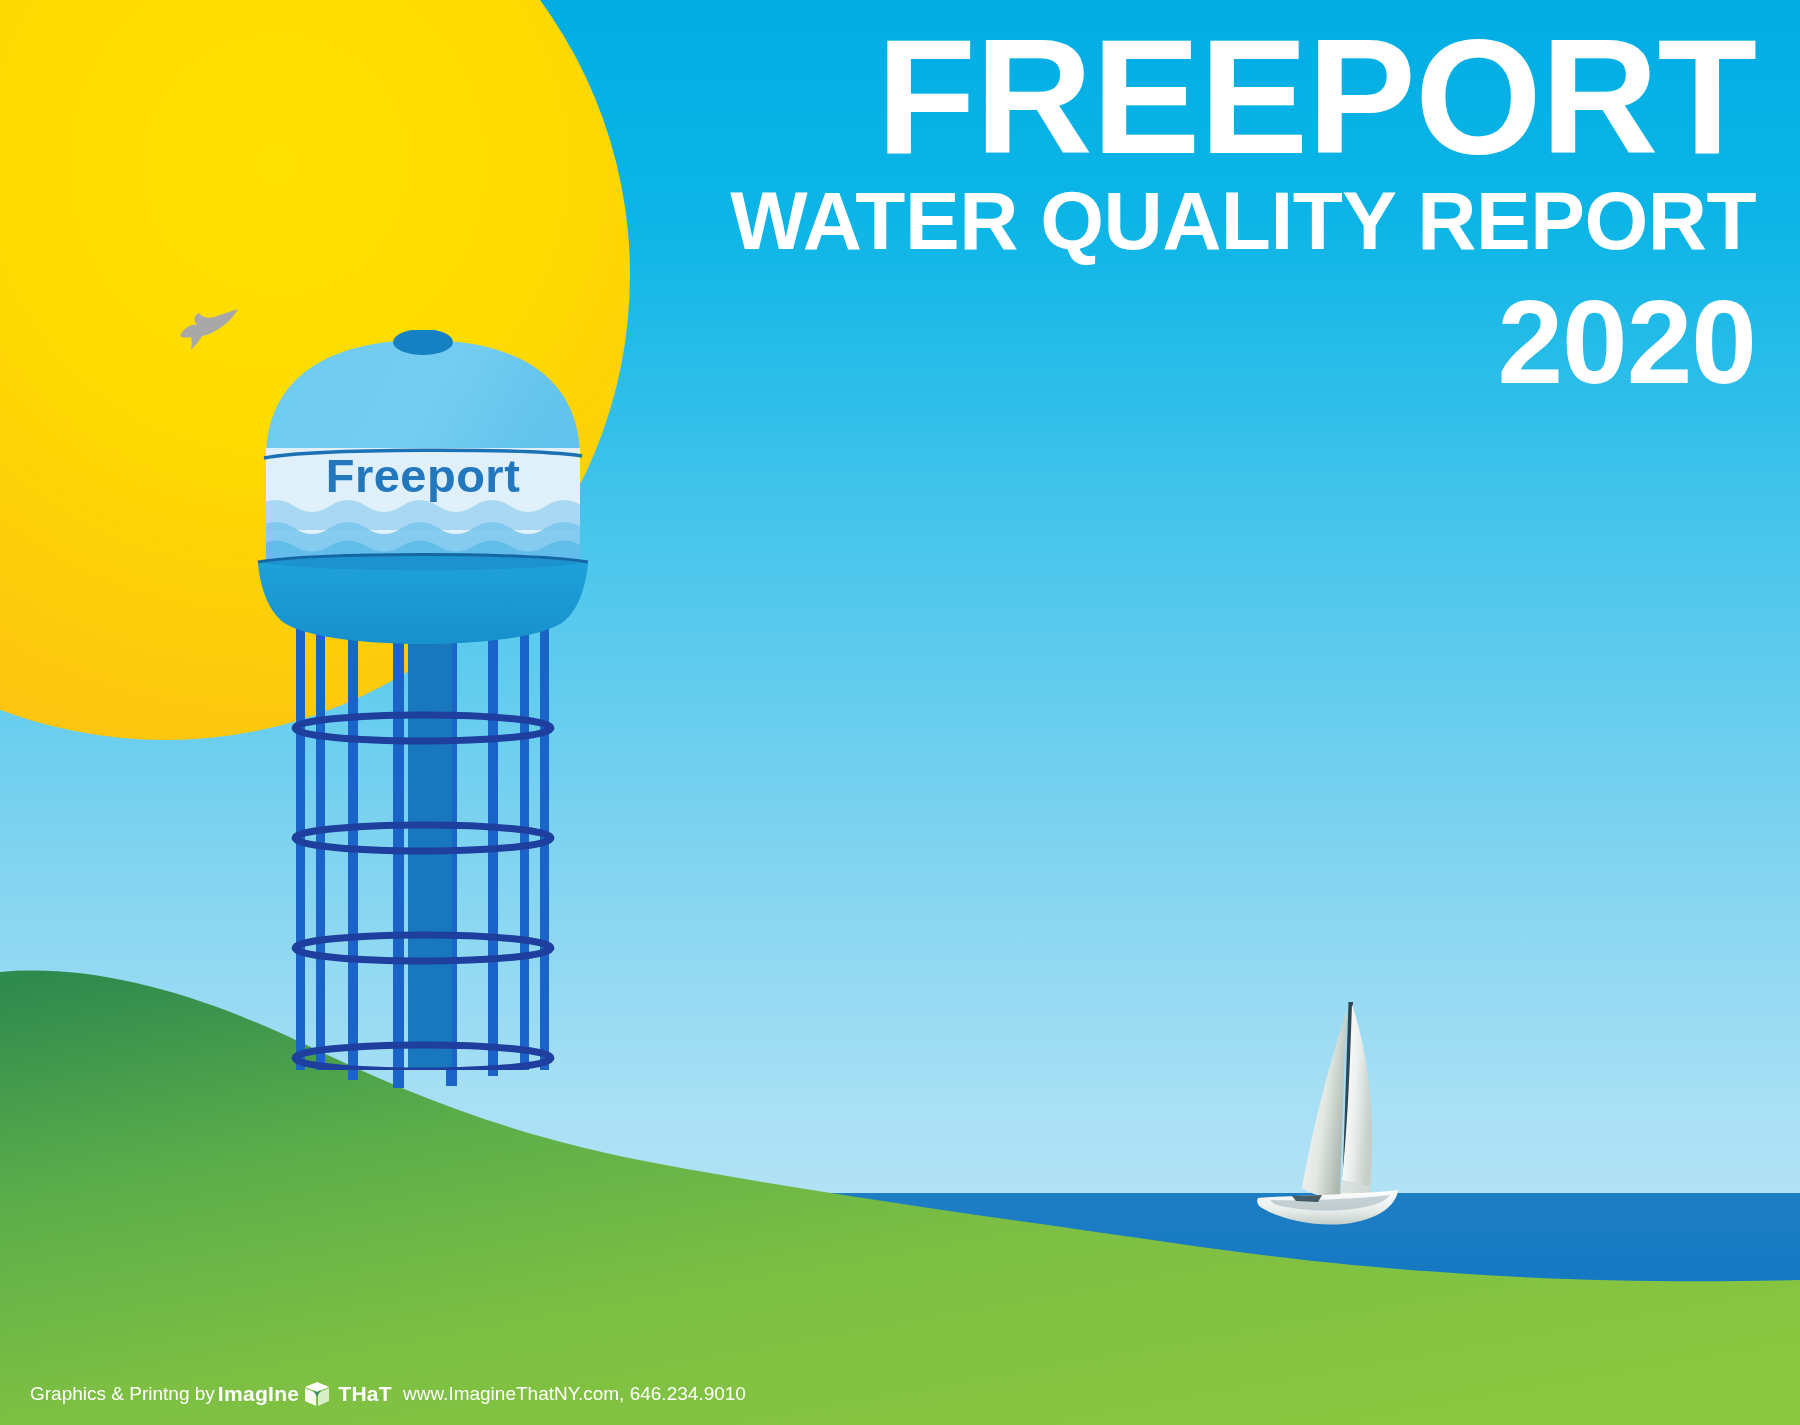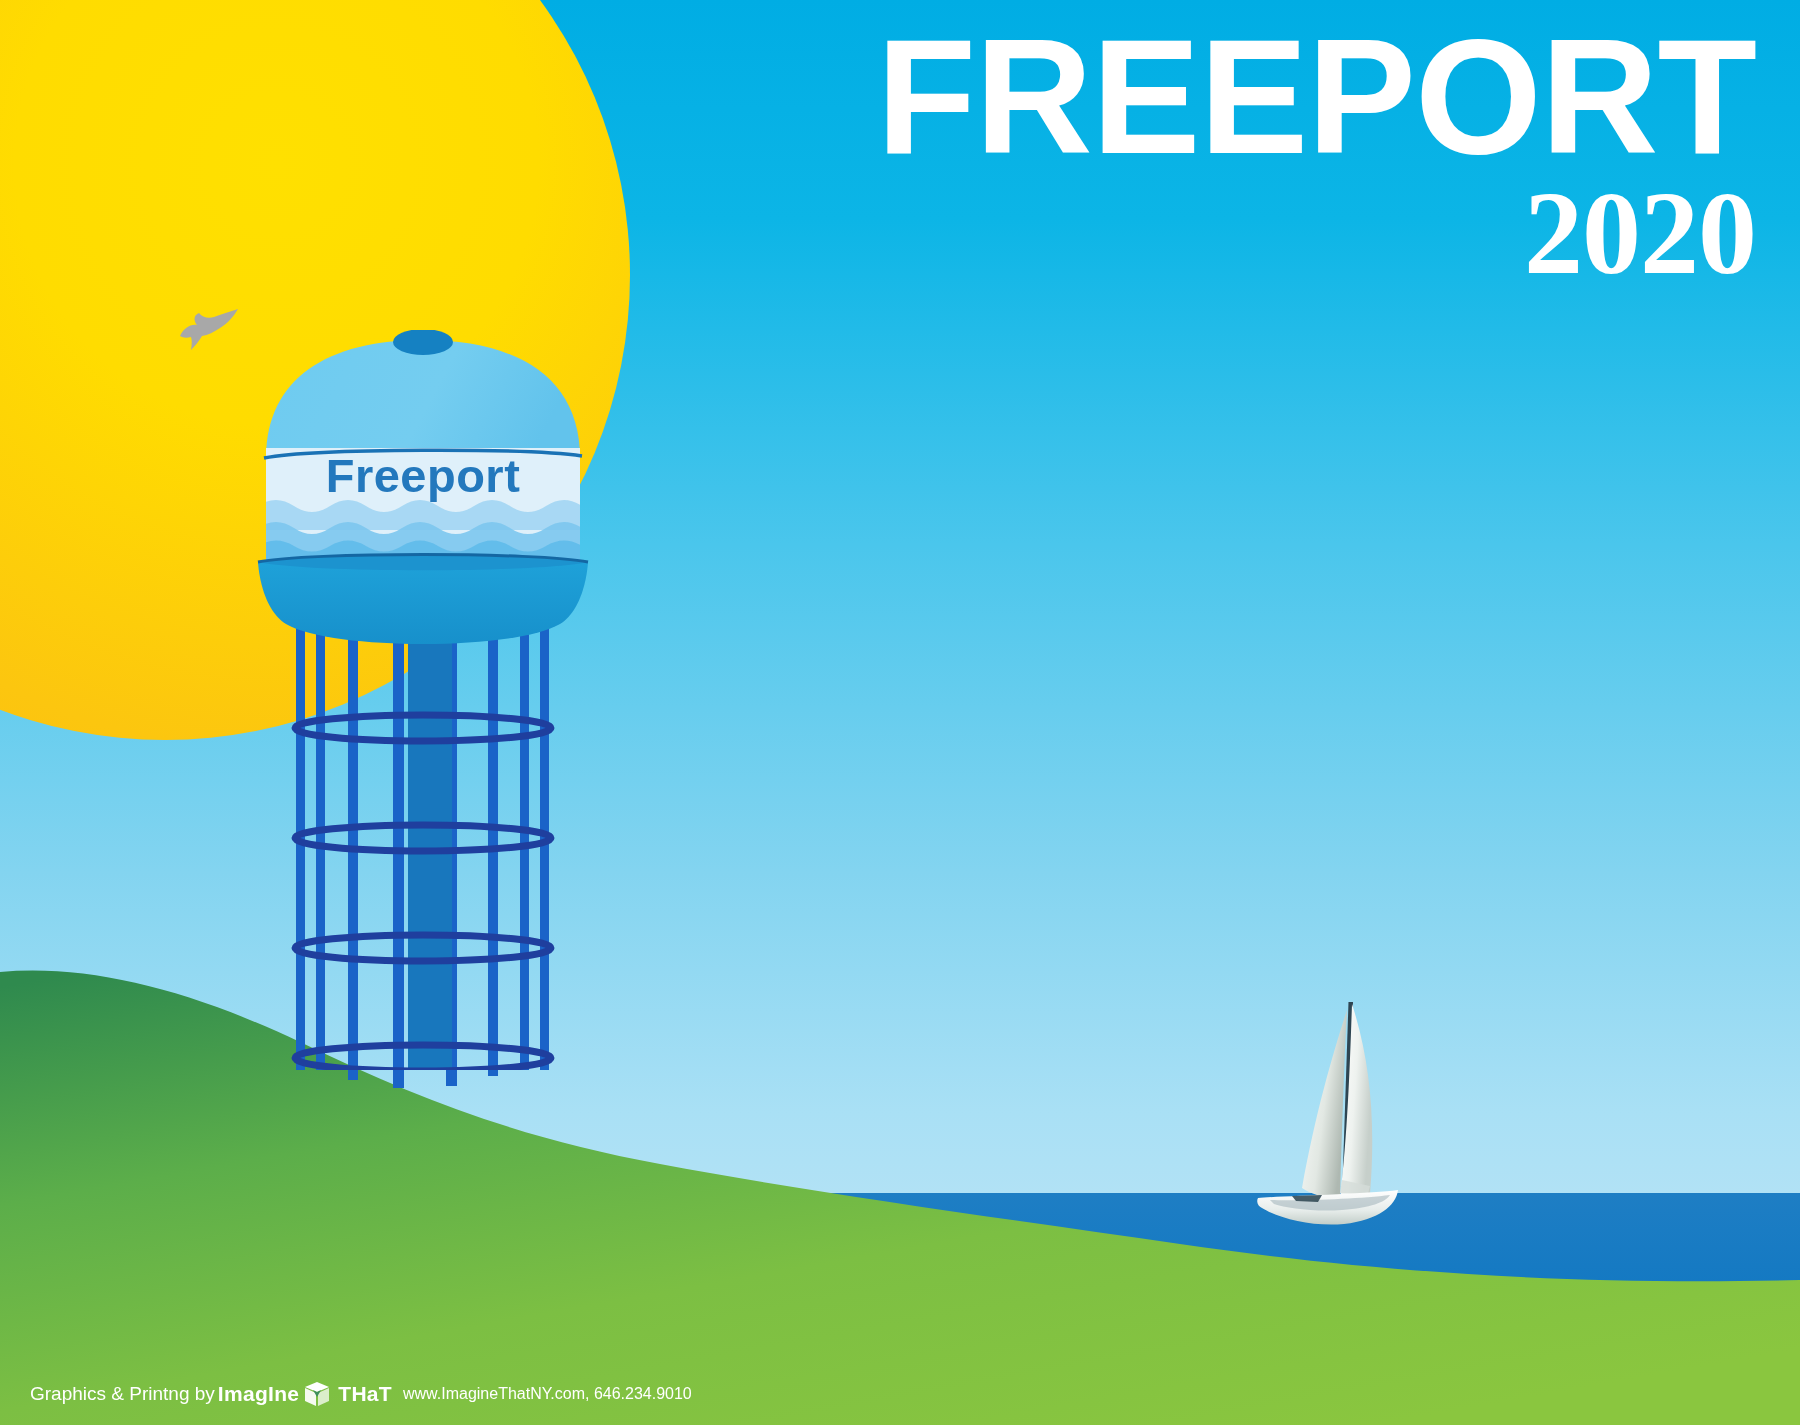--- a/index.html
+++ b/index.html
@@ -84,26 +84,26 @@
   .line-sub{
     font-family:"Liberation Sans",sans-serif;
     font-weight:bold;
     font-size:82px;
     line-height:1.05;
     letter-spacing:-0.5px;
     margin:6px 0 0 0;
     white-space:nowrap;
   }
   .line-year{
-    font-family:Liberation Serif, serif;
+    font-family:Liberation Sans, sans-serif;
     font-weight:bold;
     font-size:118px;
     line-height:1;
     letter-spacing:-1px;
-    margin:3px 0 0 0;
+    margin:19px 0 0 0;
   }
 
   
   .footer{
     position:absolute;
     left:30px;bottom:18px;
     display:flex;
     align-items:center;
     color:#ffffff;
     font-size:19px;
@@ -111,21 +111,21 @@
   }
   .footer .credit{font-family:"Liberation Sans",sans-serif;}
   .logo-word{
     font-family:"Liberation Sans",sans-serif;
     font-weight:bold;
     font-size:21px;
     letter-spacing:0.3px;
     margin-left:3px;
   }
   .logo-cube{margin:0 5px;display:inline-block;vertical-align:middle;}
-  .footer .site{font-family:"Liberation Sans",sans-serif;margin-left:11px;font-size:16px;}
+  .footer .site{font-family:"Liberation Sans",sans-serif;margin-left:11px;font-size:19px;}
 </style>
 </head>
 <body>
 
 <div id="poster">
 
   <div class="sky"></div>
 
   <div class="sun"></div>
 
@@ -268,20 +268,21 @@
                C120,314 62,308 38,294 C12,278 10,232 10,232 Z" fill="url(#bowlG)"></path>
       <path d="M10,232 C60,222 290,222 340,232 C290,243 60,243 10,232 Z" fill="#1c93cf"></path>
       <path d="M10,232 C60,222 290,222 340,232" fill="none" stroke="#1467a3" stroke-width="3"></path>
     </svg>
 
     <div class="tower-label">Freeport</div>
   </div>
 
   <div class="headline">
     <div class="line-main">FREEPORT</div>
+    <div class="line-sub">WATER QUALITY REPORT</div>
     <div class="line-year">2020</div>
   </div>
 
   <div class="footer">
     <span class="credit">Graphics &amp; Printng by</span>
     <span class="logo-word">ImagIne</span>
     <svg class="logo-cube" width="26" height="26" viewBox="0 0 26 26">
       <path d="M13,1 L25,6 L13,11 L1,6 Z" fill="#ffffff"></path>
       <path d="M1,7 L12,12 L12,25 L1,20 Z" fill="#ffffff" opacity="0.92"></path>
       <path d="M25,7 L14,12 L14,25 L25,20 Z" fill="#ffffff" opacity="0.72"></path>

